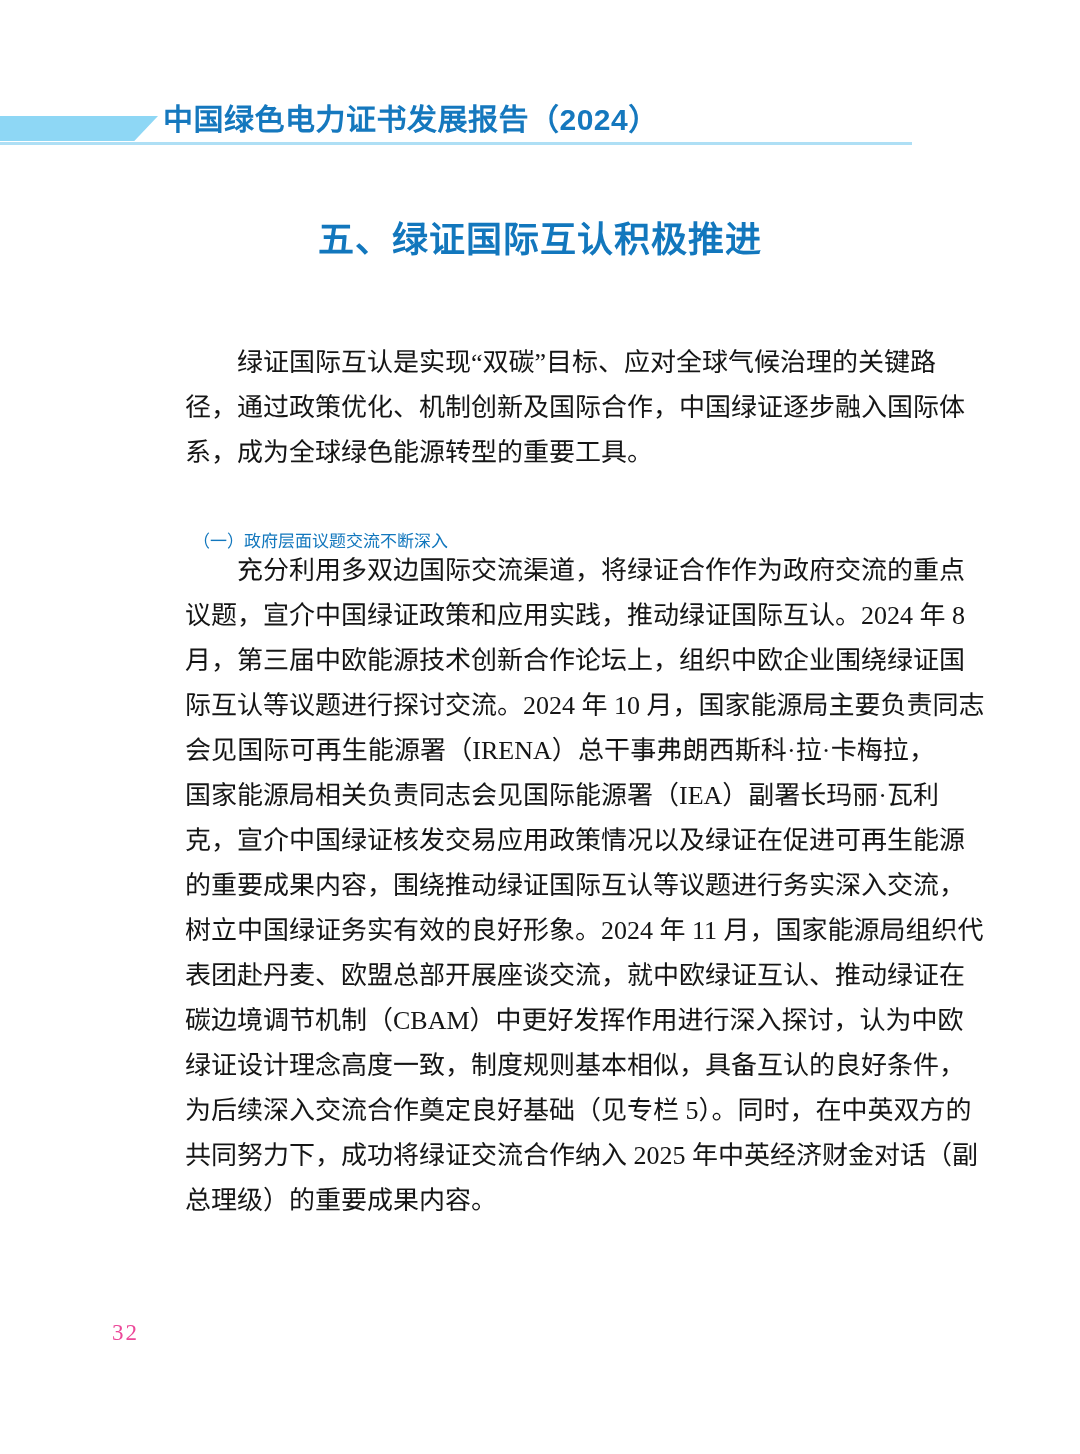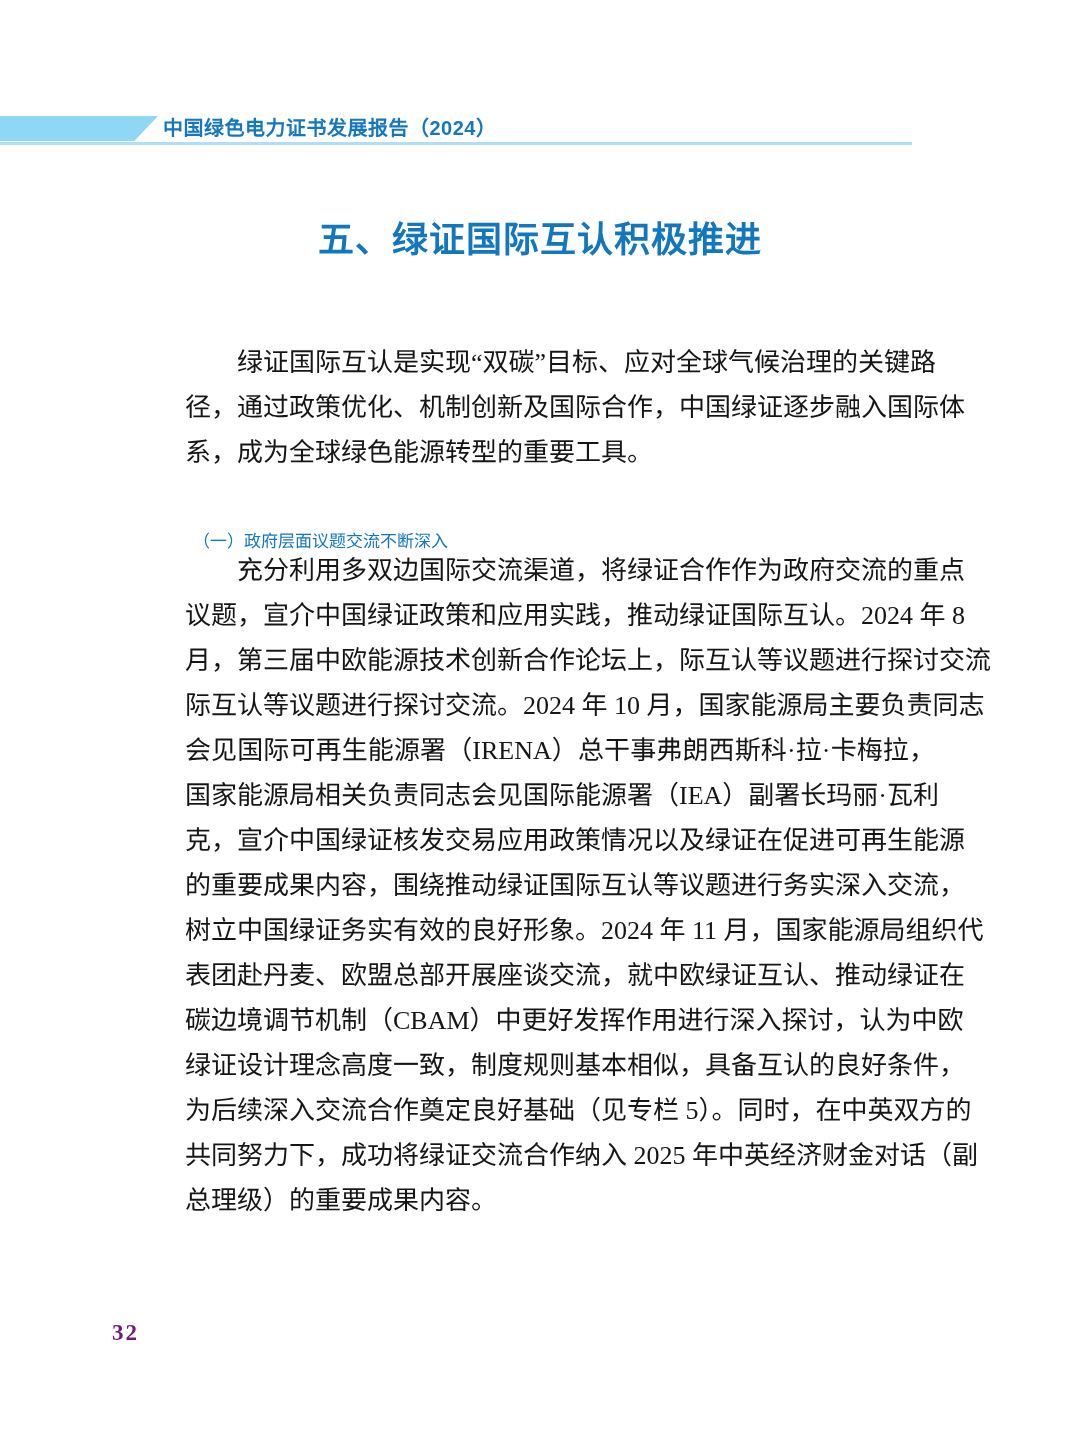--- a/index.html
+++ b/index.html
@@ -21,25 +21,25 @@
     clip-path: polygon(0 0, 100% 0, 85% 100%, 0 100%);
   }
   .header-rule {
     position: absolute;
     left: 0; top: 142px;
     width: 912px; height: 3px;
     background: var(--rule-blue, #AEDFF5);
   }
   .report-title {
     position: absolute;
-    left: 163px; top: 114px;
+    left: 163px; top: 106px;
     height: 28px; line-height: 28px;
     font-family: "Liberation Sans", "DejaVu Sans", sans-serif;
     font-weight: bold;
-    font-size: 20px;
+    font-size: 30px;
     color: var(--header-blue, #1578BE);
     letter-spacing: 0.5px;
     white-space: nowrap;
     text-align: center;
   }
 
   
   .section-title {
     position: absolute;
     left: 0; top: 214px;
@@ -86,23 +86,22 @@
     color: var(--accent-blue, #1277BD);
     white-space: nowrap;
   }
 
   
   .page-number {
     position: absolute;
     left: 112px; top: 1318px;
     font-size: 23px;
     line-height: 30px;
-    color: #701a75;
+    color: #ec4899;
     letter-spacing: 2px;
-    font-weight: bold;
   }
 </style>
 </head>
 <body>
 
 <div class="page">
 
   <div class="header-band"></div>
   <div class="header-rule"></div>
   <div class="report-title">中国绿色电力证书发展报告（2024）</div>
@@ -113,21 +112,21 @@
       <div class="text-line line-first">绿证国际互认是实现“双碳”目标、应对全球气候治理的关键路</div>
       <div class="text-line">径，通过政策优化、机制创新及国际合作，中国绿证逐步融入国际体</div>
       <div class="text-line line-last">系，成为全球绿色能源转型的重要工具。</div>
     </div>
 
   <div class="subsection-title">（一）政府层面议题交流不断深入</div>
 
   <div class="para para-body">
       <div class="text-line line-first">充分利用多双边国际交流渠道，将绿证合作作为政府交流的重点</div>
       <div class="text-line">议题，宣介中国绿证政策和应用实践，推动绿证国际互认。2024 年 8</div>
-      <div class="text-line">月，第三届中欧能源技术创新合作论坛上，际互认等议题进行探讨交流</div>
+      <div class="text-line">月，第三届中欧能源技术创新合作论坛上，组织中欧企业围绕绿证国</div>
       <div class="text-line">际互认等议题进行探讨交流。2024 年 10 月，国家能源局主要负责同志</div>
       <div class="text-line">会见国际可再生能源署（IRENA）总干事弗朗西斯科·拉·卡梅拉，</div>
       <div class="text-line">国家能源局相关负责同志会见国际能源署（IEA）副署长玛丽·瓦利</div>
       <div class="text-line">克，宣介中国绿证核发交易应用政策情况以及绿证在促进可再生能源</div>
       <div class="text-line">的重要成果内容，围绕推动绿证国际互认等议题进行务实深入交流，</div>
       <div class="text-line">树立中国绿证务实有效的良好形象。2024 年 11 月，国家能源局组织代</div>
       <div class="text-line">表团赴丹麦、欧盟总部开展座谈交流，就中欧绿证互认、推动绿证在</div>
       <div class="text-line">碳边境调节机制（CBAM）中更好发挥作用进行深入探讨，认为中欧</div>
       <div class="text-line">绿证设计理念高度一致，制度规则基本相似，具备互认的良好条件，</div>
       <div class="text-line">为后续深入交流合作奠定良好基础（见专栏 5）。同时，在中英双方的</div>

